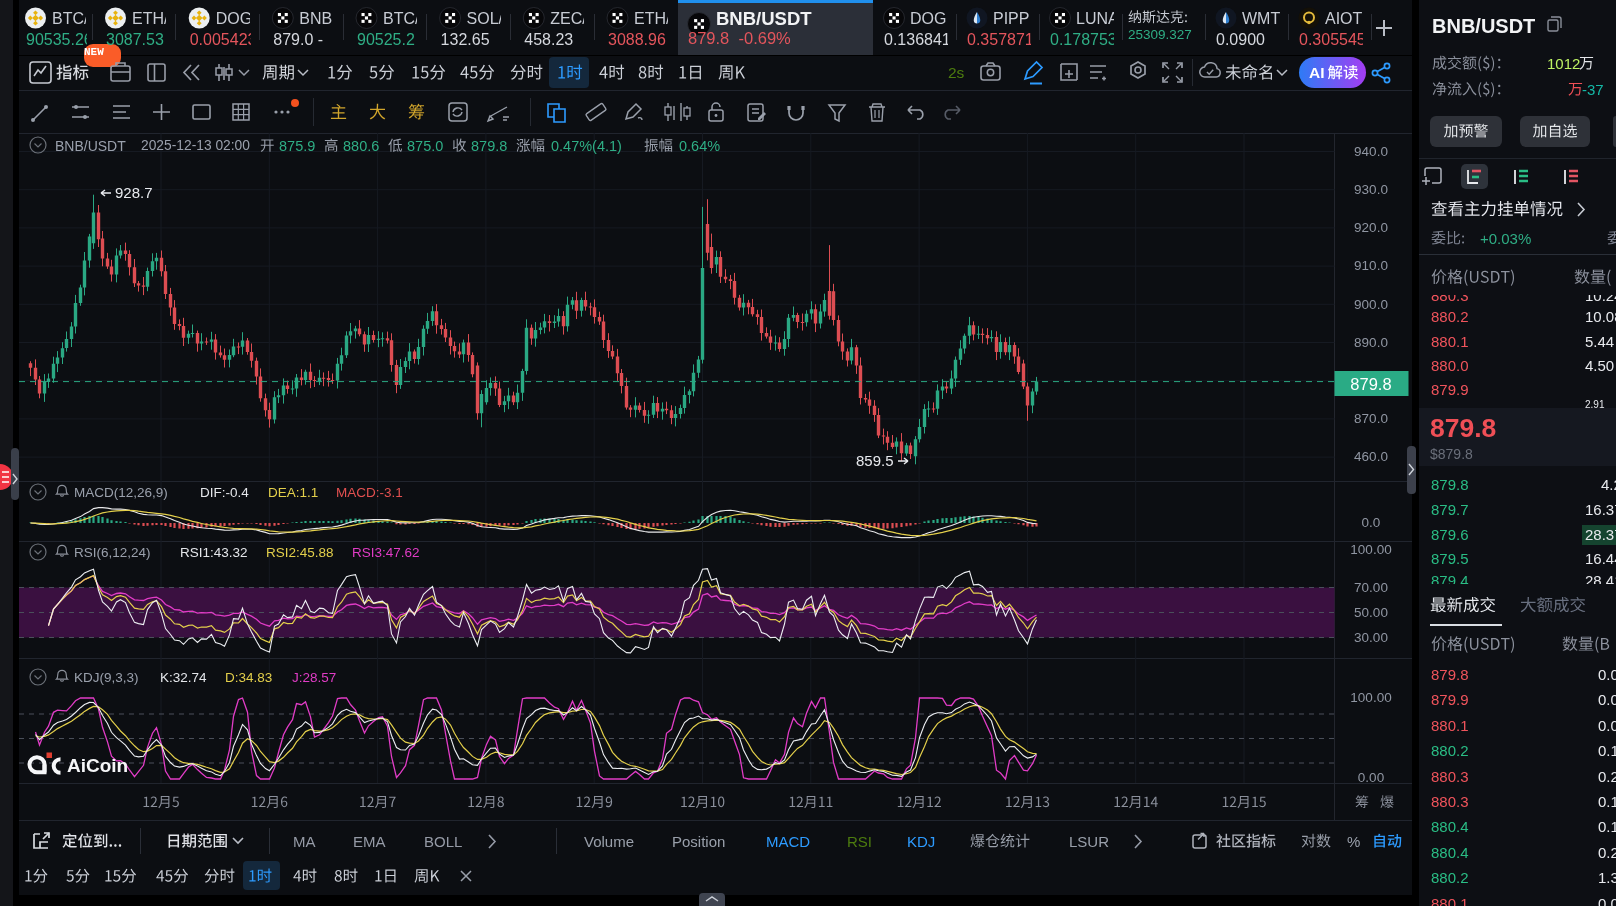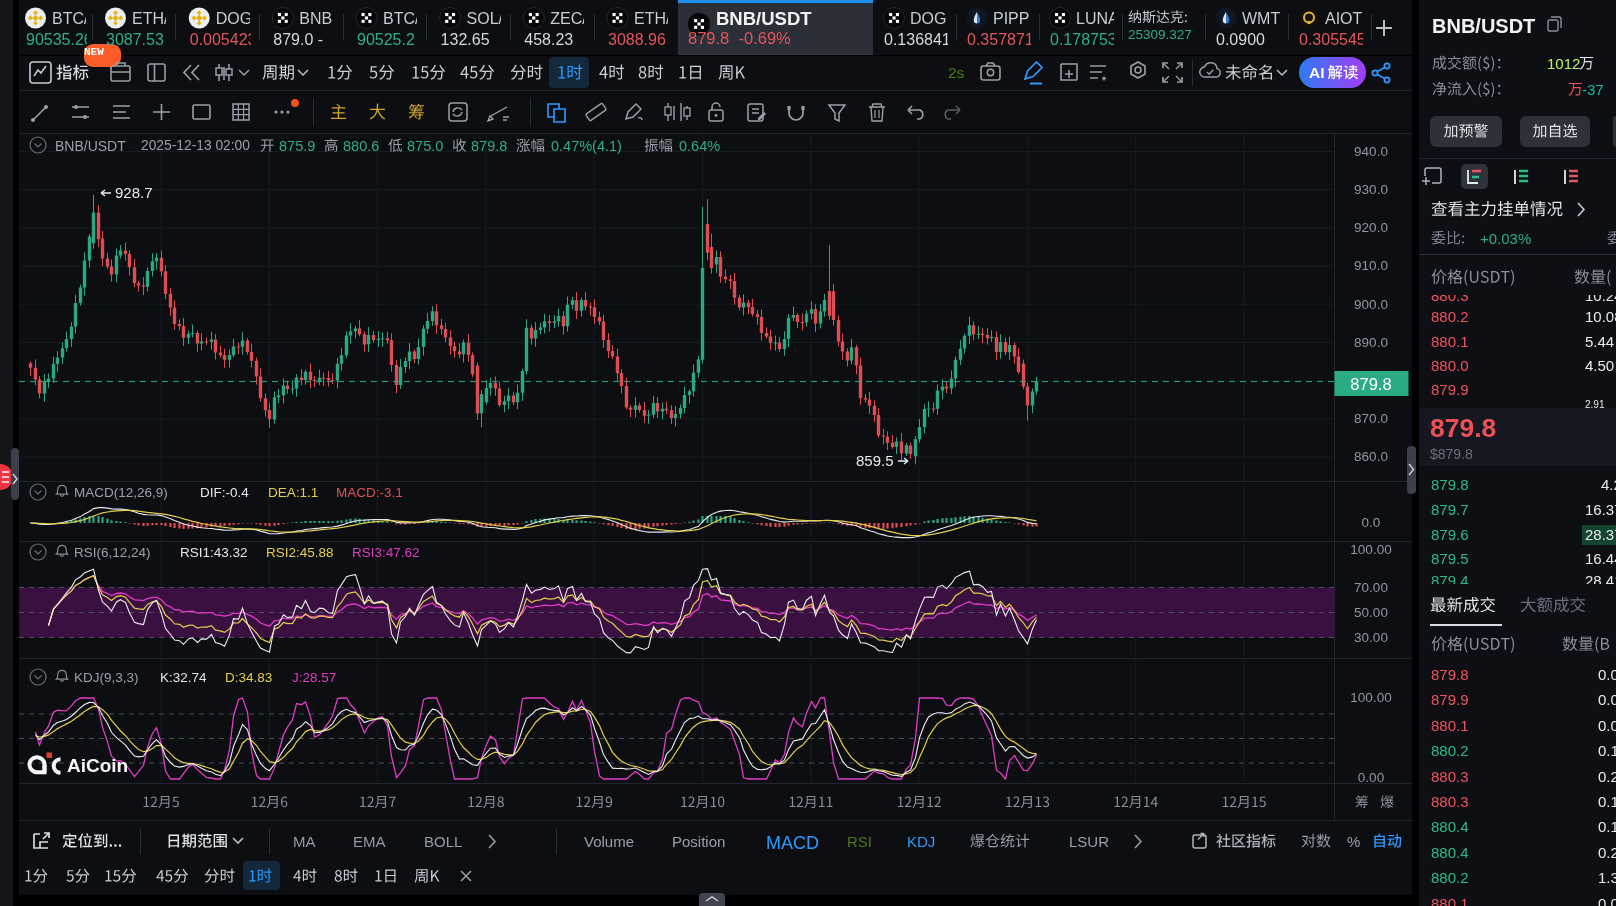--- a/index.html
+++ b/index.html
@@ -97,37 +97,37 @@
 <div class="t" style="left:225.0px;top:670.2px;font-size:13.5px;color:#e3cf4b;font-weight:400;">D:34.83</div>
 <div class="t" style="left:292.0px;top:670.2px;font-size:13.5px;color:#e13cc6;font-weight:400;">J:28.57</div>
 <div class="t" style="left:67.0px;top:755.0px;font-size:19.0px;color:#f5f6f8;font-weight:700;">AiCoin</div>
 <div class="t" style="left:1371.0px;top:143.7px;font-size:13.5px;color:#9096a2;font-weight:400;transform:translateX(-50%);">940.0</div>
 <div class="t" style="left:1371.0px;top:181.9px;font-size:13.5px;color:#9096a2;font-weight:400;transform:translateX(-50%);">930.0</div>
 <div class="t" style="left:1371.0px;top:220.1px;font-size:13.5px;color:#9096a2;font-weight:400;transform:translateX(-50%);text-align:right;">920.0</div>
 <div class="t" style="left:1371.0px;top:258.3px;font-size:13.5px;color:#9096a2;font-weight:400;transform:translateX(-50%);">910.0</div>
 <div class="t" style="left:1371.0px;top:296.5px;font-size:13.5px;color:#9096a2;font-weight:400;transform:translateX(-50%);">900.0</div>
 <div class="t" style="left:1371.0px;top:334.7px;font-size:13.5px;color:#9096a2;font-weight:400;transform:translateX(-50%);">890.0</div>
 <div class="t" style="left:1371.0px;top:411.2px;font-size:13.5px;color:#9096a2;font-weight:400;transform:translateX(-50%);">870.0</div>
-<div class="t" style="left:1371.0px;top:449.4px;font-size:13.5px;color:#9096a2;font-weight:400;transform:translateX(-50%);">860.0</div>
+<div class="t" style="left:1371.0px;top:449.4px;font-size:13.5px;color:#9096a2;font-weight:400;transform:translateX(-50%);">460.0</div>
 <div class="t" style="left:1371.0px;top:515.2px;font-size:13.5px;color:#9096a2;font-weight:400;transform:translateX(-50%);">0.0</div>
 <div class="t" style="left:1371.0px;top:542.2px;font-size:13.5px;color:#9096a2;font-weight:400;transform:translateX(-50%);">100.00</div>
 <div class="t" style="left:1371.0px;top:579.7px;font-size:13.5px;color:#9096a2;font-weight:400;transform:translateX(-50%);">70.00</div>
 <div class="t" style="left:1371.0px;top:604.7px;font-size:13.5px;color:#9096a2;font-weight:400;transform:translateX(-50%);">50.00</div>
 <div class="t" style="left:1371.0px;top:629.7px;font-size:13.5px;color:#9096a2;font-weight:400;transform:translateX(-50%);">30.00</div>
 <div class="t" style="left:1371.0px;top:690.2px;font-size:13.5px;color:#9096a2;font-weight:400;transform:translateX(-50%);">100.00</div>
 <div class="t" style="left:1371.0px;top:770.2px;font-size:13.5px;color:#9096a2;font-weight:400;transform:translateX(-50%);">0.00</div>
 <div style="position:absolute;left:140.0px;top:828.0px;width:1.0px;height:26.0px;background:#2a2e37;"></div>
 <div style="position:absolute;left:269.0px;top:828.0px;width:1.0px;height:26.0px;background:#2a2e37;"></div>
 <div class="t" style="left:293.0px;top:832.8px;font-size:15.0px;color:#959aa6;font-weight:400;">MA</div>
 <div class="t" style="left:353.0px;top:832.8px;font-size:15.0px;color:#959aa6;font-weight:400;">EMA</div>
 <div class="t" style="left:424.0px;top:832.8px;font-size:15.0px;color:#959aa6;font-weight:400;">BOLL</div>
 <div style="position:absolute;left:556.0px;top:828.0px;width:1.0px;height:26.0px;background:#2a2e37;"></div>
 <div class="t" style="left:584.0px;top:832.8px;font-size:15.0px;color:#9aa0ab;font-weight:400;">Volume</div>
 <div class="t" style="left:672.0px;top:832.8px;font-size:15.0px;color:#9aa0ab;font-weight:400;">Position</div>
-<div class="t" style="left:766.0px;top:832.8px;font-size:18px;color:#2d9bff;font-weight:400;">MACD</div>
+<div class="t" style="left:766.0px;top:832.8px;font-size:15.0px;color:#2d9bff;font-weight:400;">MACD</div>
 <div class="t" style="left:847.0px;top:832.8px;font-size:15.0px;color:#4d7c0f;font-weight:400;">RSI</div>
 <div class="t" style="left:907.0px;top:832.8px;font-size:15.0px;color:#2d9bff;font-weight:400;">KDJ</div>
 <div class="t" style="left:1069.0px;top:832.8px;font-size:15.0px;color:#9aa0ab;font-weight:400;">LSUR</div>
 <div class="t" style="left:1347.0px;top:832.8px;font-size:15.0px;color:#9aa0ab;font-weight:400;">%</div>
 <div style="position:absolute;left:243.0px;top:861.0px;width:37.0px;height:29.0px;background:#14283c;border-radius:4px"></div>
 <div style="position:absolute;left:699.0px;top:893.0px;width:26.0px;height:13.0px;background:#3f4450;border-radius:4px 4px 0 0"></div>
 <div style="position:absolute;left:0.0px;top:464.0px;width:13.0px;height:26.0px;background:#f23443;border-radius:0 13px 13px 0"></div>
 <div style="position:absolute;left:11.0px;top:448.0px;width:8.0px;height:52.0px;background:#3a3f4a;border-radius:4px"></div>
 <div class="t" style="left:1432.0px;top:15.4px;font-size:20.0px;color:#f2f3f5;font-weight:700;">BNB/USDT</div>
 <div class="t" style="left:1547.0px;top:55.3px;font-size:15.0px;color:#bef264;font-weight:400;">1012</div>

